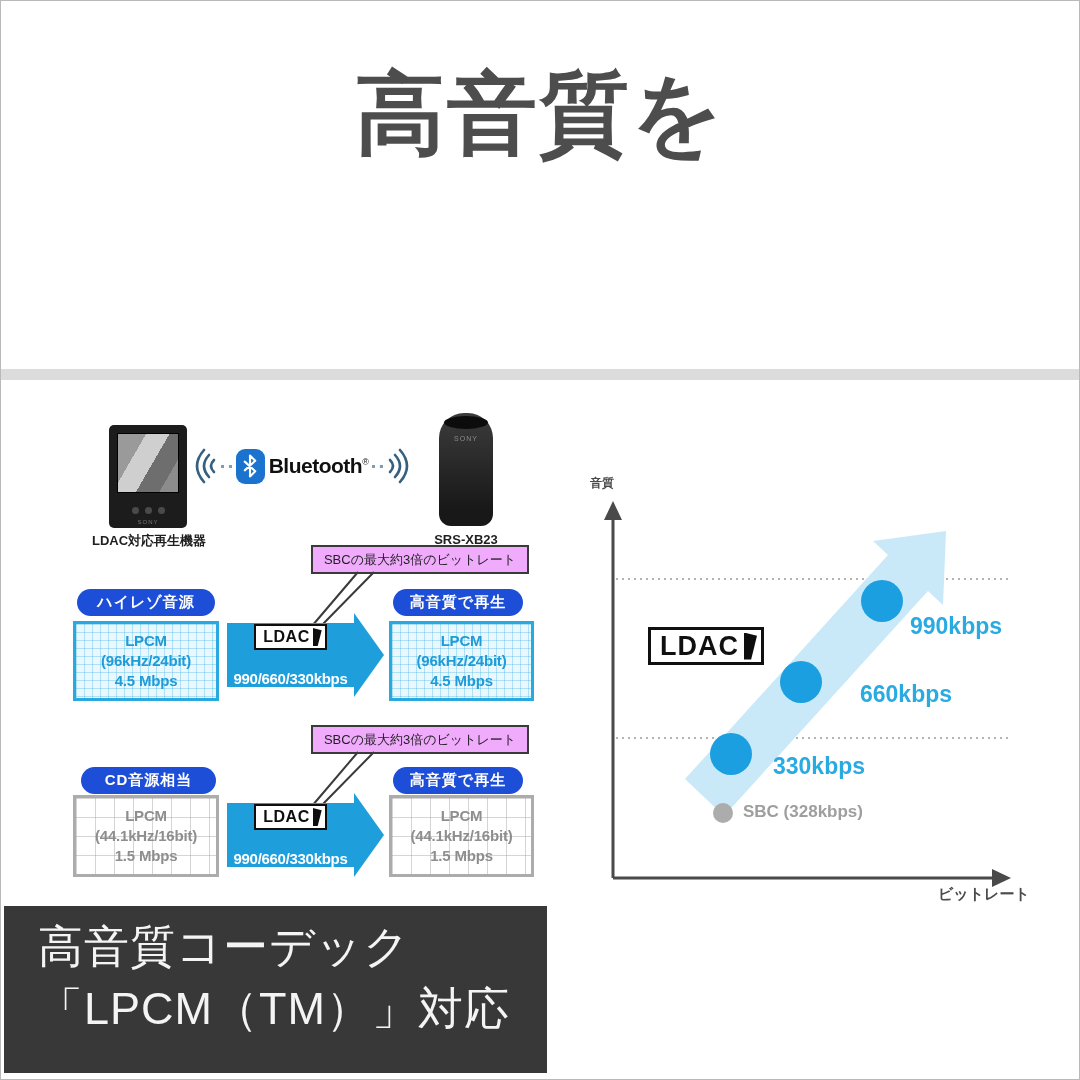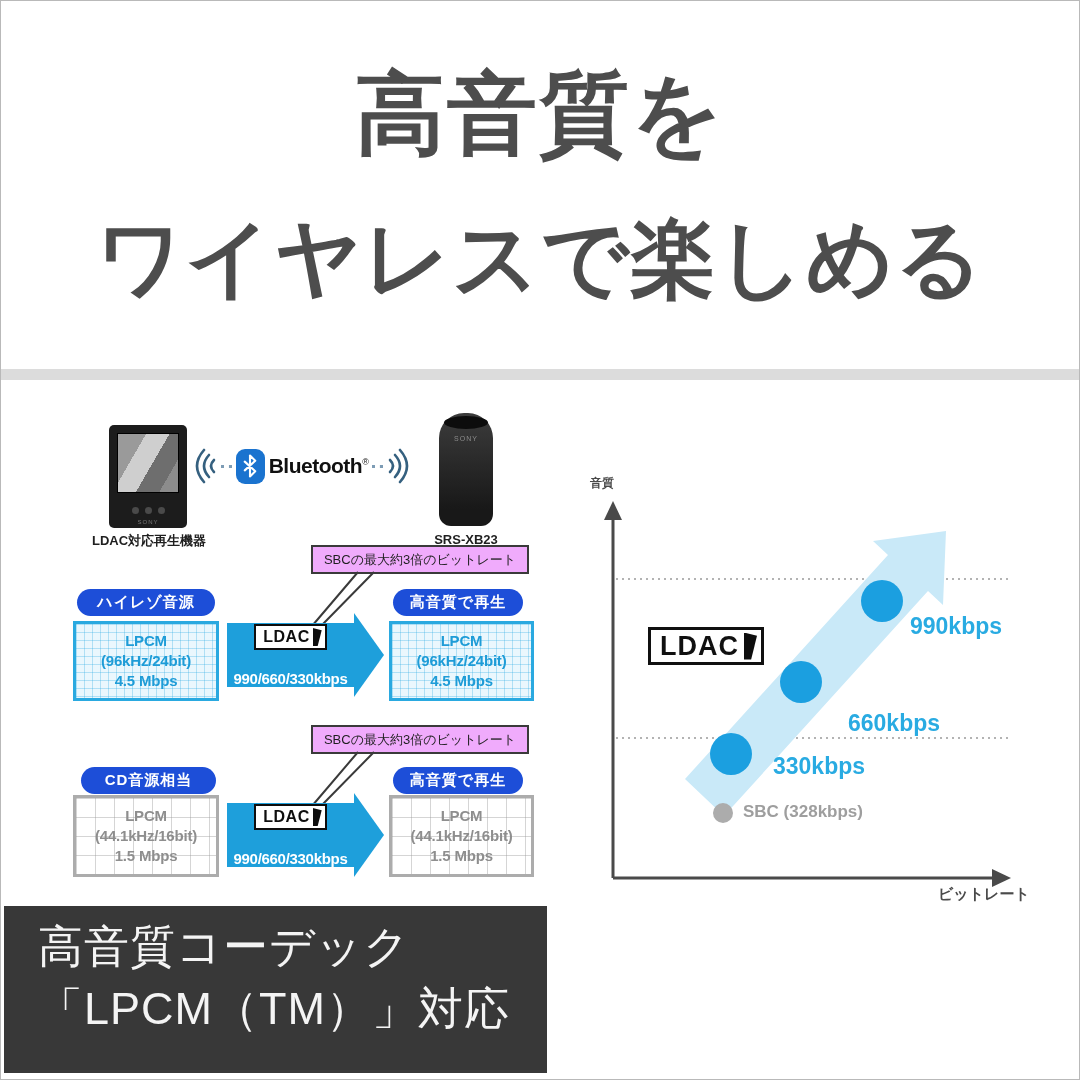--- a/index.html
+++ b/index.html
@@ -84,42 +84,41 @@
   .bitrate { margin-top:20px; color:#fff; font-weight:700; font-size:15px; letter-spacing:-0.3px; }
 
   
   .chart { position:absolute; left:585px; top:462px; width:440px; height:445px; }
   .chart svg { position:absolute; left:0; top:0; }
   .axis-label { position:absolute; font-size:12px; font-weight:600; color:#4a4a4a; white-space:nowrap; }
   .y-axis-label { left:4px; top:12px; }
   .x-axis-label { left:352px; top:422px; font-size:15px; }
   .point-label { position:absolute; font-size:23px; font-weight:800; color:#29abe2; white-space:nowrap; }
   .pl-330 { left:187px; top:290px; }
-  .pl-660 { left:262px; top:218px;margin-top:29px; }
+  .pl-660 { left:274px; top:218px; }
   .pl-990 { left:324px; top:150px; }
   .sbc-label { position:absolute; left:157px; top:339px; font-size:17px; font-weight:700;
                color:#9e9e9e; white-space:nowrap; }
   .chart-ldac { position:absolute; left:62px; top:164px; height:38px; background:#fff;
                 border:3px solid #101010; display:inline-flex; align-items:center;
                 padding:0 4px 0 9px; font-size:27px; font-weight:800; color:#101010; letter-spacing:1px; }
   .chart-ldac .ldac-wedge { width:13px; height:27px; margin-left:5px; }
 
   
   .banner { position:absolute; left:3px; top:905px; width:543px; height:167px; background:#383838;
             color:#f4f4f4; padding:10px 0 0 34px; font-size:45px; line-height:1.38; font-weight:400;
             letter-spacing:1px; }
 </style>
 </head>
 <body>
 
 <div class="page">
 
   <div class="title-block">
     <div class="title-line1">高音質を</div>
-    <div class="title-line2">ワイヤレスで楽しめる</div>
   </div>
 
   <div class="divider"></div>
 
   <div class="walkman">
     <div class="walkman-screen"></div>
     <div class="walkman-keys">
         <i></i>
         <i></i>
         <i></i>

